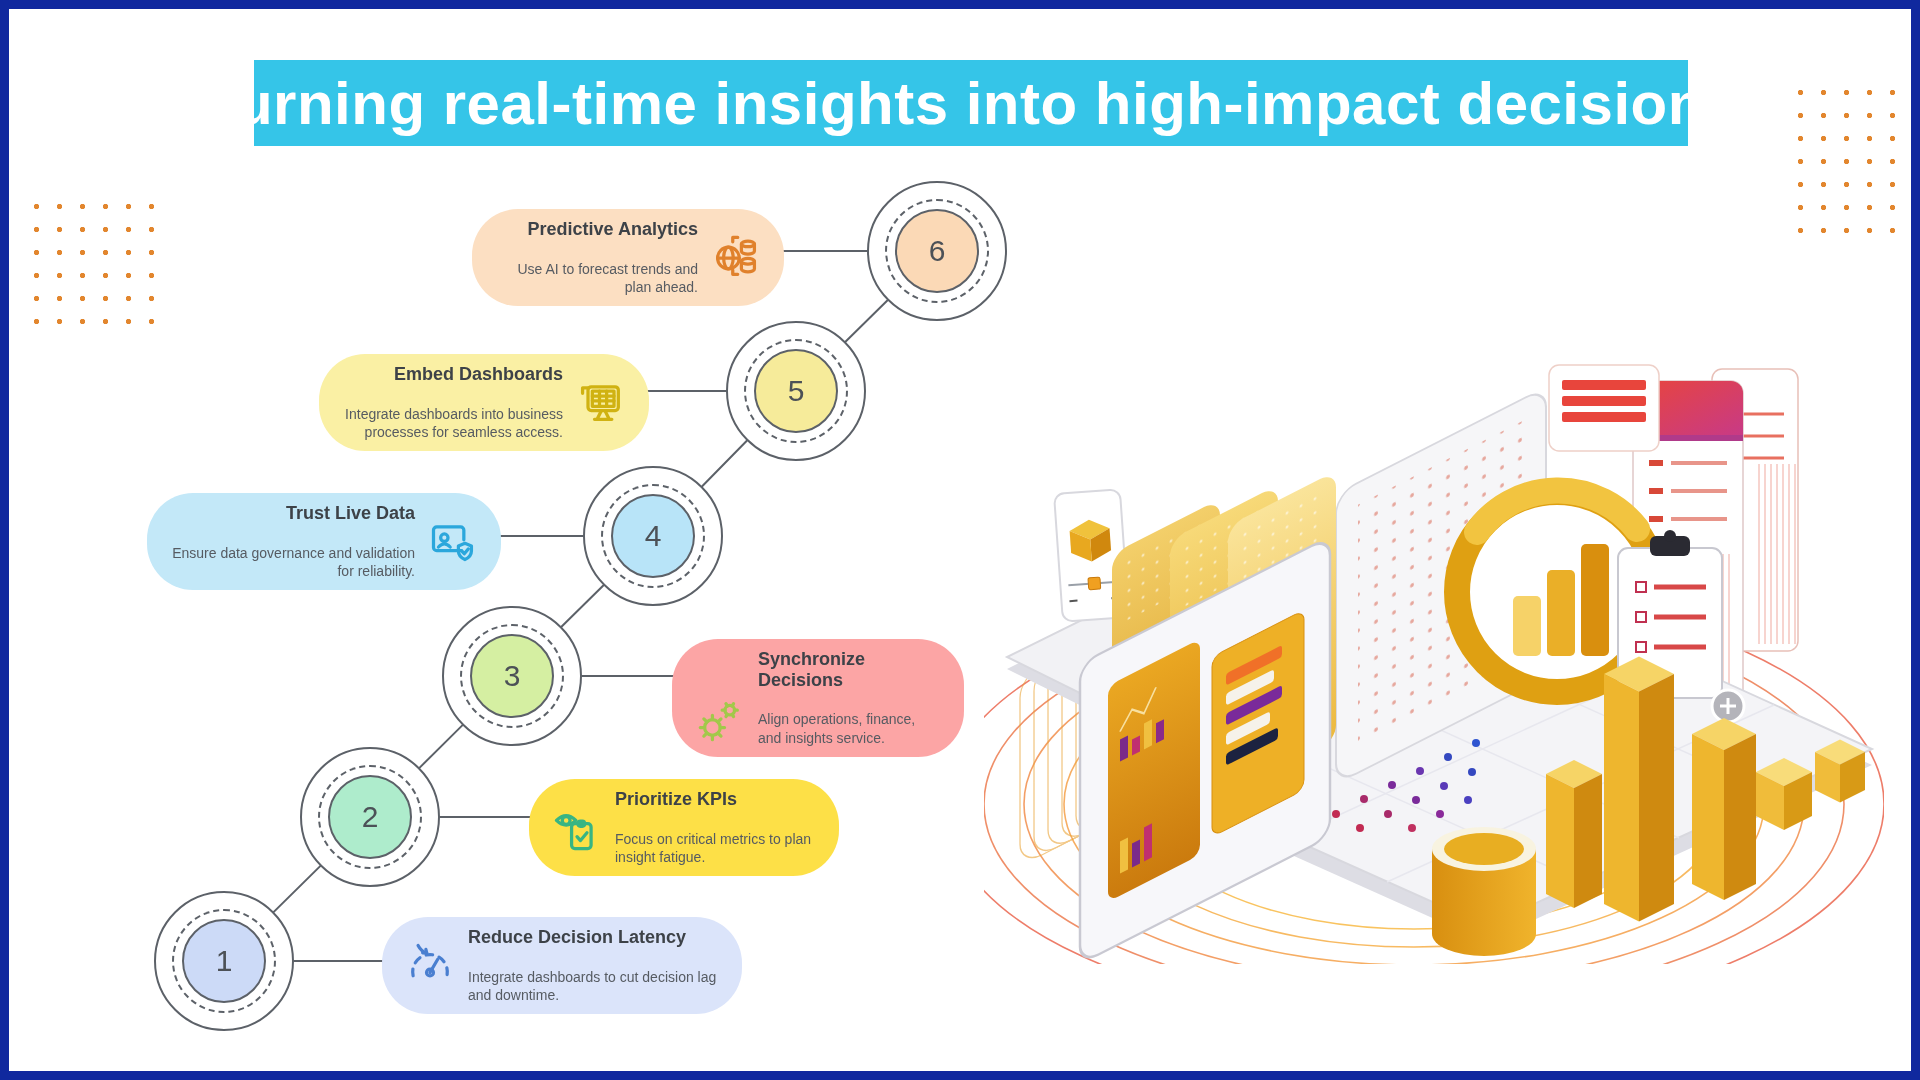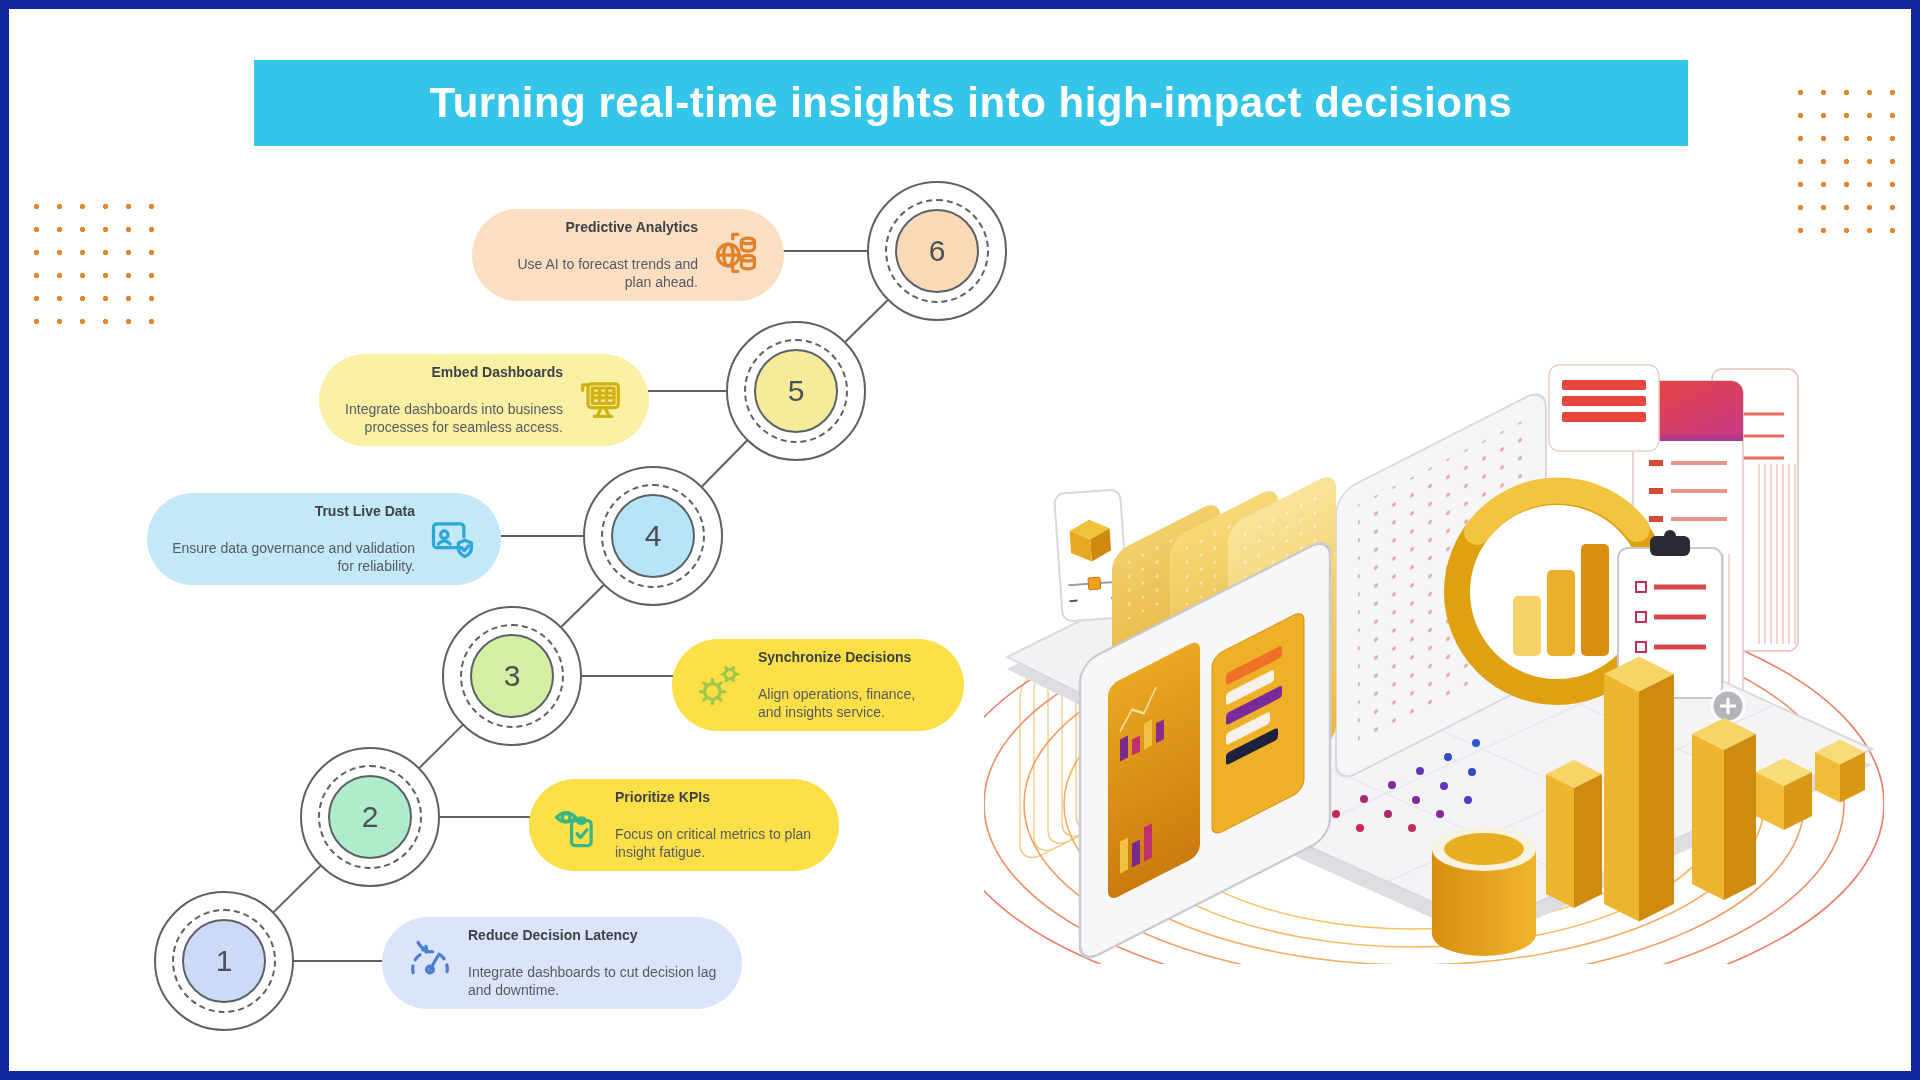--- a/index.html
+++ b/index.html
@@ -4,21 +4,21 @@
 <style>
   html,body{margin:0;padding:0;background:#ffffff;}
   .page{
     position:relative;width:1920px;height:1080px;background:#ffffff;
     border:9px solid #10289e;box-sizing:border-box;overflow:hidden;
     font-family:"Liberation Sans",sans-serif;
   }
   
   .header{position:absolute;left:245px;top:51px;width:1434px;height:86px;
     display:flex;align-items:center;justify-content:center;z-index:3;}
-  .header-title{font-size:42px;font-weight:bold;letter-spacing:.5px;white-space:nowrap;}
+  .header-title{font-size:60px;font-weight:bold;letter-spacing:.5px;white-space:nowrap;}
   
   .dots{position:absolute;z-index:1;
     background-image:radial-gradient(circle,#e2862e 2.3px,rgba(226,134,46,0) 3px);
     background-size:23px 23px;}
   .dots-left{left:16px;top:186px;width:136px;height:136px;}
   .dots-tr{left:1780px;top:72px;width:132px;height:156px;}
   
   .connectors{position:absolute;left:0;top:0;z-index:1;}
   
   .circle-wrap{position:absolute;width:140px;height:140px;border:2px solid #5c6168;
@@ -29,21 +29,21 @@
   .circle-fill{width:84px;height:84px;border:2px solid #5c6168;border-radius:50%;
     display:flex;align-items:center;justify-content:center;box-sizing:border-box;}
   .circle-num{font-size:30px;color:#4c5157;}
   .c1{left:145px;top:882px;} .c2{left:291px;top:738px;} .c3{left:433px;top:597px;}
   .c4{left:574px;top:457px;} .c5{left:717px;top:312px;} .c6{left:858px;top:172px;}
   
   .pill{position:absolute;border-radius:46px;display:flex;align-items:center;
     gap:12px;padding:0 22px;box-sizing:border-box;z-index:2;}
   .pill .icon{flex:0 0 auto;display:flex;}
   .pill-text{flex:1 1 auto;}
-  .pill-title{font-size:14px;font-weight:bold;color:#3d4248;line-height:1.15;}
+  .pill-title{font-size:18px;font-weight:bold;color:#3d4248;line-height:1.15;}
   .pill-desc{font-size:14px;color:#565b62;line-height:1.3;margin-top:20px;}
   .side-left{flex-direction:row-reverse;}
   .side-left .pill-text{text-align:right;}
   .p1{left:373px;top:908px;width:360px;min-height:92px;padding-top:10px;padding-bottom:10px;}
   .p2{left:520px;top:770px;width:310px;min-height:88px;padding-top:10px;padding-bottom:10px;}
   .p3{left:663px;top:630px;width:292px;min-height:86px;padding-top:10px;padding-bottom:10px;}
   .p4{left:138px;top:484px;width:354px;min-height:86px;padding-top:10px;padding-bottom:10px;}
   .p5{left:310px;top:345px;width:330px;min-height:88px;padding-top:10px;padding-bottom:10px;}
   .p6{left:463px;top:200px;width:312px;min-height:82px;padding-top:10px;padding-bottom:10px;}
   
@@ -145,21 +145,21 @@
           <rect x="12.5" y="8.8" width="3" height="2.4" rx="1"></rect>
         <path d="M12 16 l1.6 1.8 l3 -3.6"></path>
       </svg>
     </span>
     <div class="pill-text">
       <div class="pill-title">Prioritize KPIs</div>
       <div class="pill-desc">Focus on critical metrics to plan insight fatigue.</div>
     </div>
   </div>
 
-  <div class="pill p3" style="background-color: #fde047;">
+  <div class="pill p3" style="background-color: #fca5a5; align-items: flex-end;">
     <span class="icon" style="color: rgb(162, 200, 74);">
       <svg width="52" height="52" viewBox="0 0 24 24" fill="none" stroke="currentColor" stroke-width="1.5" stroke-linecap="round" stroke-linejoin="round">
         <circle cx="8.5" cy="15" r="3.6"></circle>
         <path d="M12.1 15 h2 M11.05 17.55 l1.4 1.4 M8.5 18.6 v2 M5.95 17.55 l-1.4 1.4 M4.9 15 h-2 M5.95 12.45 l-1.4 -1.4 M8.5 11.4 v-2 M11.05 12.45 l1.4 -1.4"></path>
         <circle cx="16.5" cy="7" r="2.2"></circle>
         <path d="M18.7 7 h1.3 M17.6 8.9 l0.65 1.1 M15.4 8.9 l-0.65 1.1 M14.3 7 h-1.3 M15.4 5.1 l-0.65 -1.1 M17.6 5.1 l0.65 -1.1"></path>
       </svg>
     </span>
     <div class="pill-text">
       <div class="pill-title">Synchronize Decisions</div>

